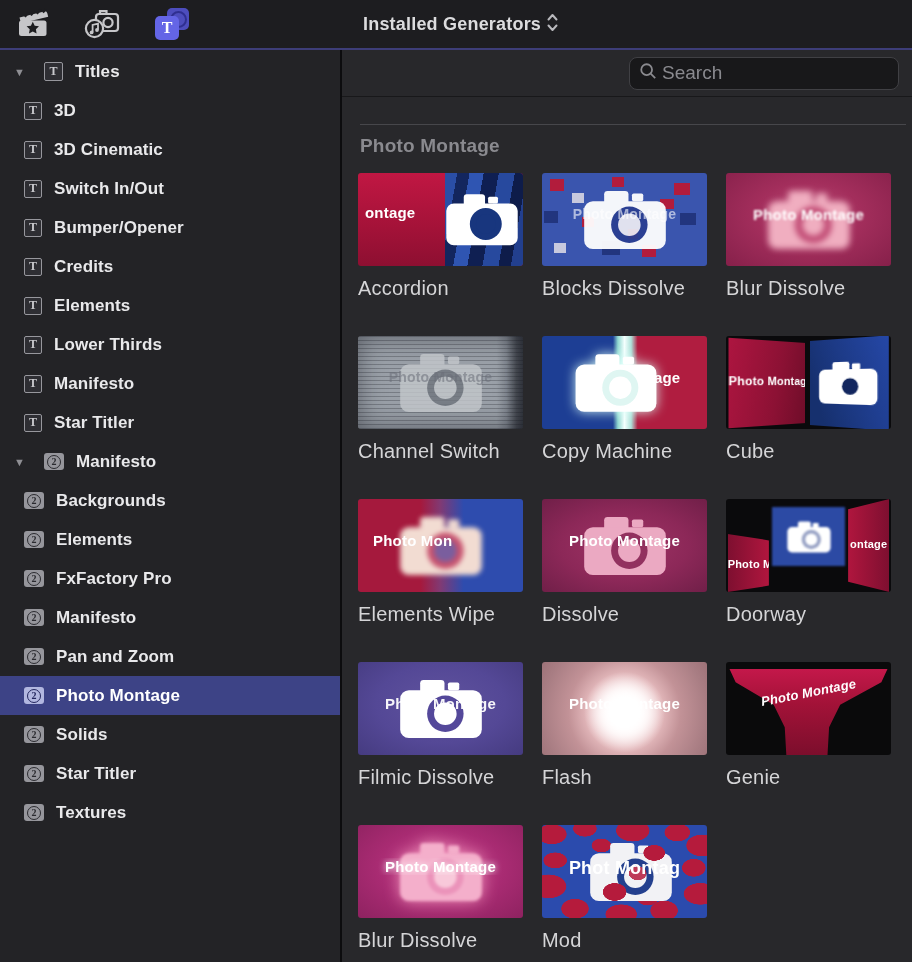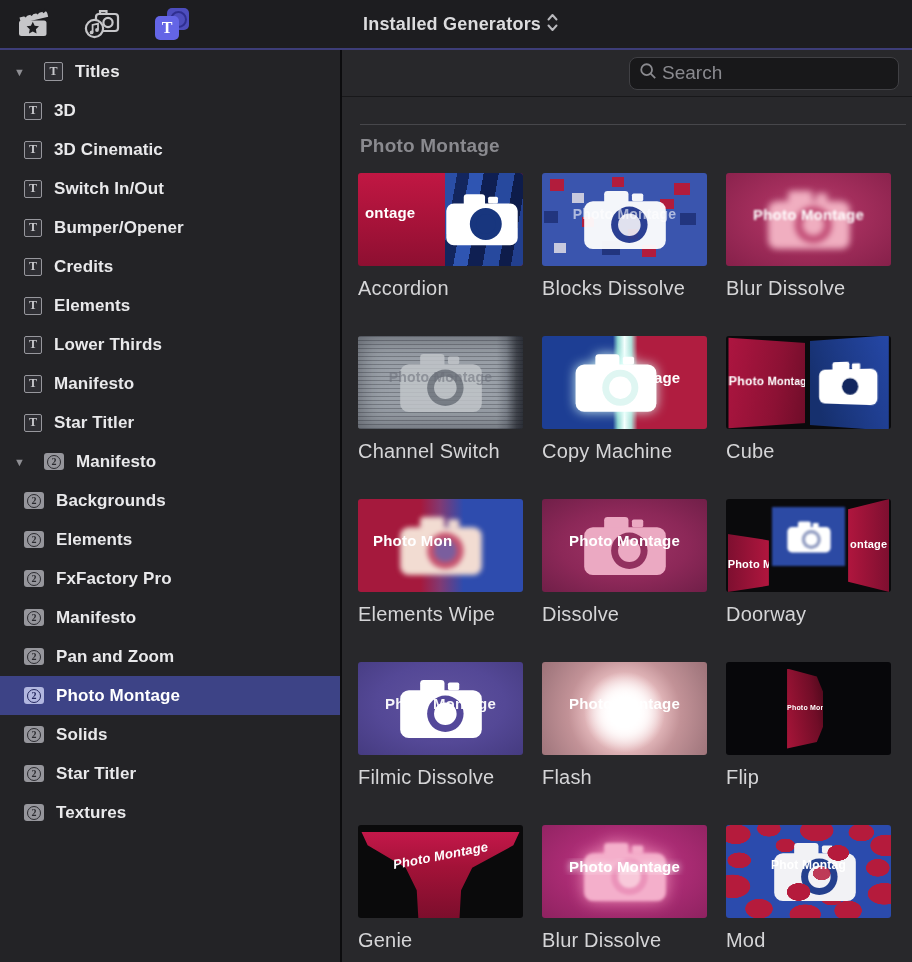--- a/index.html
+++ b/index.html
@@ -175,21 +175,21 @@
     radial-gradient(ellipse 17px 11px at 96% 74%,#b51b3c 0 96%,transparent 100%),
     radial-gradient(ellipse 12px 9px at 92% 46%,#b51b3c 0 96%,transparent 100%),
     radial-gradient(ellipse 10px 7px at 36% 22%,#b51b3c 0 96%,transparent 100%),
     radial-gradient(ellipse 11px 8px at 64% 78%,#b51b3c 0 96%,transparent 100%); }
   .t-mod .cam { left:54%; width:88px; --cb:#f2f2f5; --cr:#24408e; --ch:#f2f2f5; }
   .mod-dots { position:absolute; inset:0;
     background:radial-gradient(ellipse 11px 8px at 68% 30%,#b51b3c 0 96%,transparent 100%),
                radial-gradient(ellipse 12px 9px at 44% 72%,#b51b3c 0 96%,transparent 100%),
                radial-gradient(ellipse 9px 7px at 58% 52%,rgba(181,27,60,.85) 0 96%,transparent 100%);
     background-repeat:no-repeat; }
-  .t-mod .mtext { font-size:12px; }
+  .t-mod .mtext { font-size:18px; }
 </style>
 </head>
 <body>
 
 <svg width="0" height="0" style="position:absolute">
   <symbol id="cam" viewBox="0 0 100 76">
     <path d="M26 20 L26 10 Q26 6 30 6 L50 6 Q54 6 54 10 L54 20 Z" fill="var(--cb,#fff)"></path>
     <rect x="58" y="9" width="13" height="9" rx="2" fill="var(--cb,#fff)"></rect>
     <rect x="3" y="18" width="94" height="55" rx="10" fill="var(--cb,#fff)"></rect>
     <circle cx="55" cy="45" r="21" fill="var(--cr,#333)"></circle>
@@ -463,28 +463,20 @@
           </figure>
 
           <figure class="tile">
             <div class="thumb t-flash">
               <span class="mtext">Photo Montage</span>
               <div class="flash-glow"></div>
             </div>
             <figcaption class="tname">Flash</figcaption>
           </figure>
 
-          <figure class="tile">
-            <div class="thumb t-flip">
-              <div class="flip-panel">
-                <span class="mtext">Photo Montage</span>
-              </div>
-            </div>
-            <figcaption class="tname">Flip</figcaption>
-          </figure>
 
           <figure class="tile">
             <div class="thumb t-genie">
               <div class="genie-shape"></div>
               <span class="mtext">Photo Montage</span>
             </div>
             <figcaption class="tname">Genie</figcaption>
           </figure>
 
           <figure class="tile">

